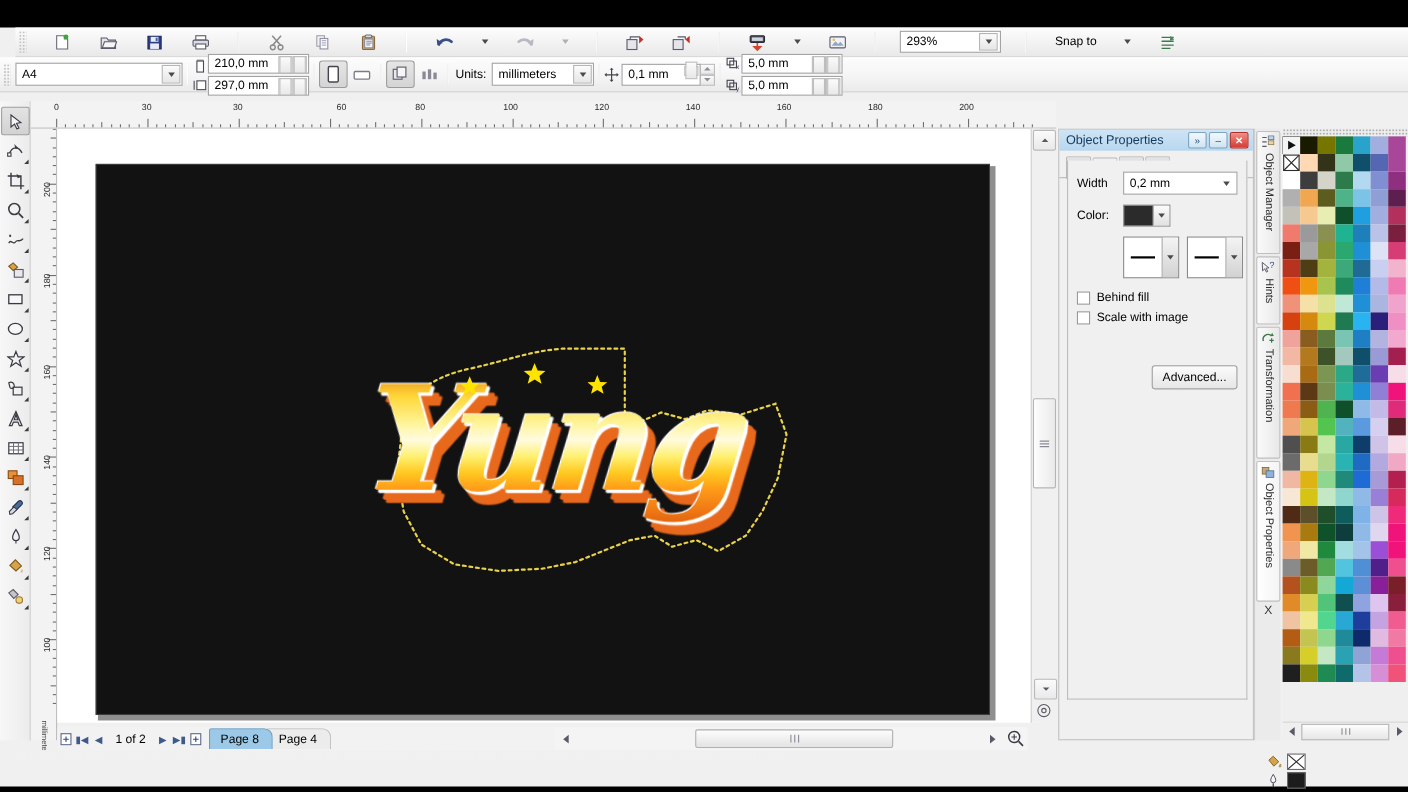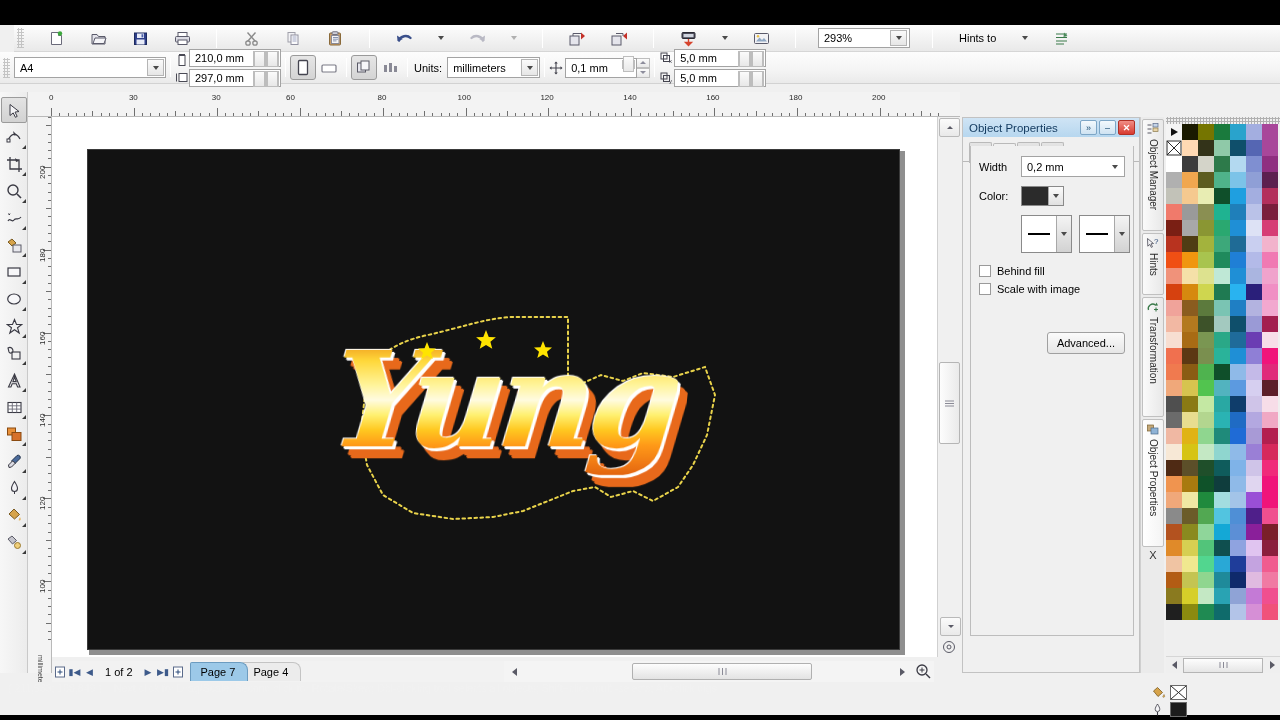--- a/index.html
+++ b/index.html
@@ -471,21 +471,21 @@
 
       <div class="combo" style="width:92px;">
         <span>293%</span>
         <div class="cbtn" style="right:2px;width:17px;height:16px;">
             <div class="caret"></div>
           </div>
       </div>
 
       <div class="tb-sep"></div>
 
-      <div style="padding:0 4px;">Hints to</div>
+      <div style="padding:0 4px;">Snap to</div>
       <div class="tb-arrow">
           <div class="caret"></div>
         </div>
 
       <div class="tb-btn">
         <svg width="17" height="17" viewBox="0 0 17 17">
           <path d="M3 4h11M3 7.5h11M3 11h11M3 14h8" stroke="#3a7a4a" stroke-width="1.2"></path>
           <path d="M11 2.5l3.5 3.5-4 1z" fill="#4a8a5a"></path>
         </svg>
       </div>
@@ -795,21 +795,21 @@
         <div class="rtick" style="left: 197.09px; bottom: 0px; width: 1px; height: 3px;"></div>
         <div class="rtick" style="left: 205.38px; bottom: 0px; width: 1px; height: 3px;"></div>
         <div class="rtick" style="left: 213.67px; bottom: 0px; width: 1px; height: 3px;"></div>
         <div class="rtick" style="left: 221.96px; bottom: 0px; width: 1px; height: 3px;"></div>
         <div class="rtick" style="left: 230.25px; bottom: 0px; width: 1px; height: 5px;"></div>
         <div class="rtick" style="left: 238.54px; bottom: 0px; width: 1px; height: 3px;"></div>
         <div class="rtick" style="left: 246.83px; bottom: 0px; width: 1px; height: 3px;"></div>
         <div class="rtick" style="left: 255.12px; bottom: 0px; width: 1px; height: 3px;"></div>
         <div class="rtick" style="left: 263.41px; bottom: 0px; width: 1px; height: 3px;"></div>
         <div class="rtick" style="left: 271.7px; bottom: 0px; width: 1px; height: 8px;"></div>
-        <div class="rnum" style="left: 258px; top: 1px;">60</div>
+        <div class="rnum" style="left: 278px; top: 1px;">60</div>
         <div class="rtick" style="left: 279.99px; bottom: 0px; width: 1px; height: 3px;"></div>
         <div class="rtick" style="left: 288.28px; bottom: 0px; width: 1px; height: 3px;"></div>
         <div class="rtick" style="left: 296.57px; bottom: 0px; width: 1px; height: 3px;"></div>
         <div class="rtick" style="left: 304.86px; bottom: 0px; width: 1px; height: 3px;"></div>
         <div class="rtick" style="left: 313.15px; bottom: 0px; width: 1px; height: 5px;"></div>
         <div class="rtick" style="left: 321.44px; bottom: 0px; width: 1px; height: 3px;"></div>
         <div class="rtick" style="left: 329.73px; bottom: 0px; width: 1px; height: 3px;"></div>
         <div class="rtick" style="left: 338.02px; bottom: 0px; width: 1px; height: 3px;"></div>
         <div class="rtick" style="left: 346.31px; bottom: 0px; width: 1px; height: 3px;"></div>
         <div class="rtick" style="left: 354.6px; bottom: 0px; width: 1px; height: 8px;"></div>
@@ -1028,21 +1028,21 @@
       <div class="nav-btn">▶</div>
       <div class="nav-btn">▶▮</div>
       <div class="nav-btn">
         <svg width="12" height="12" viewBox="0 0 12 12">
             <rect x="1.5" y="1" width="9" height="10" fill="#fff" stroke="#5a6a8a"></rect>
             <path d="M6 3.5v5M3.5 6h5" stroke="#2a4a7a"></path>
           </svg>
       </div>
       <div style="display:flex;margin-left:4px;">
         <div class="ptab sel">
-          <span>Page 7</span>
+          <span>Page 8</span>
         </div>
         <div class="ptab">
           <span>Page 4</span>
         </div>
       </div>
     </div>
 
     <div class="hscroll">
       <div style="position:absolute;left:2px;top:2px;width:16px;height:17px;display:flex;align-items:center;justify-content:center;">
         <div style="width:0;height:0;border-top:4px solid transparent;border-bottom:4px solid transparent;border-right:5px solid #5a5a66;"></div>

